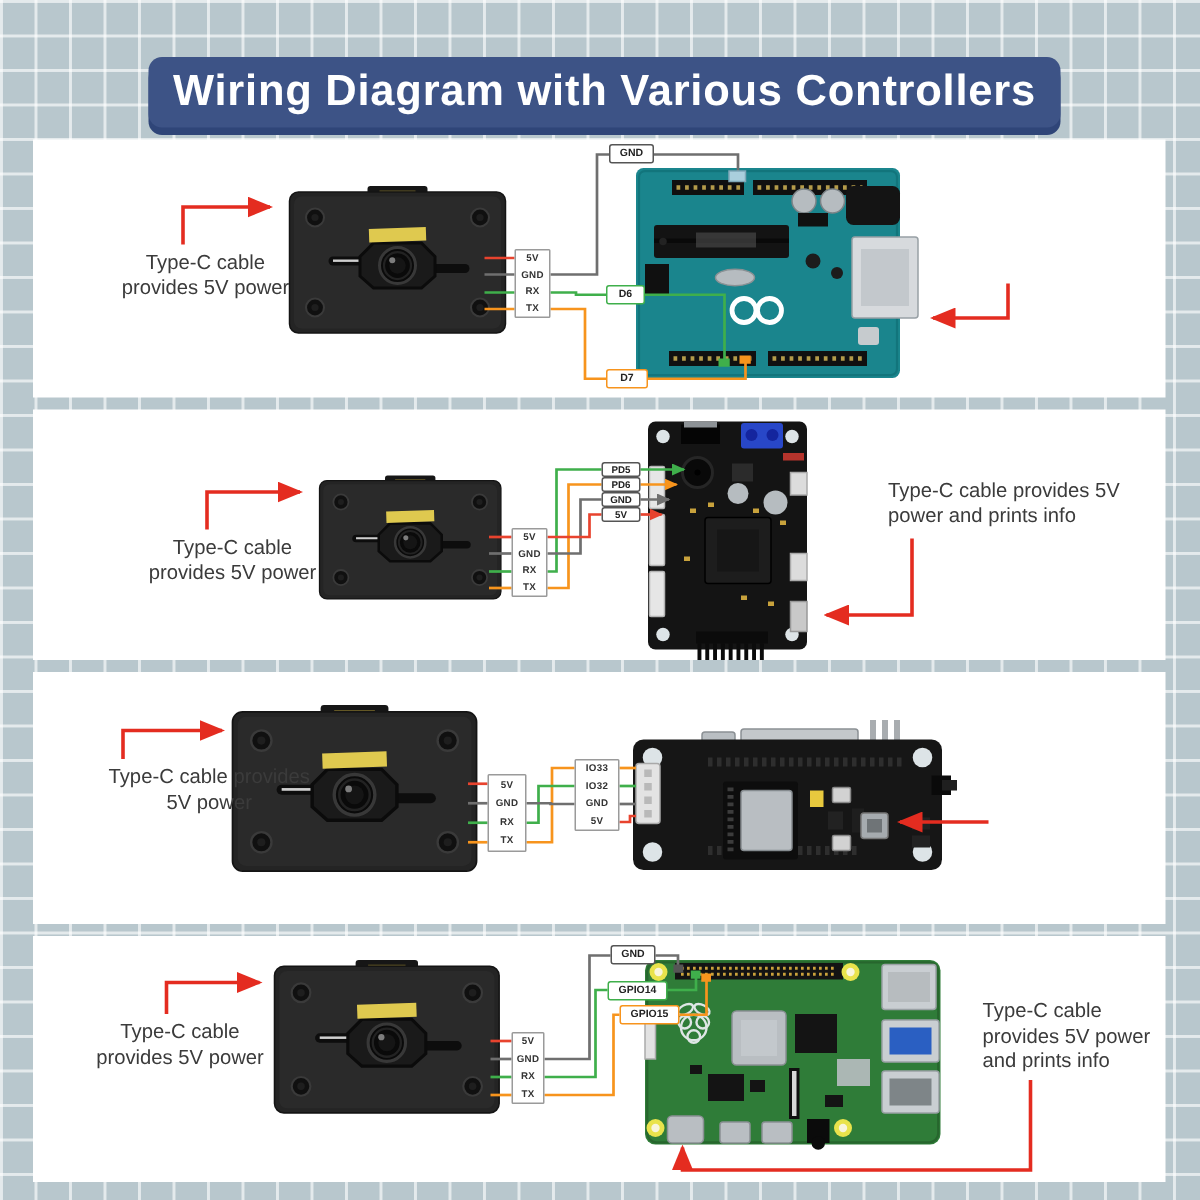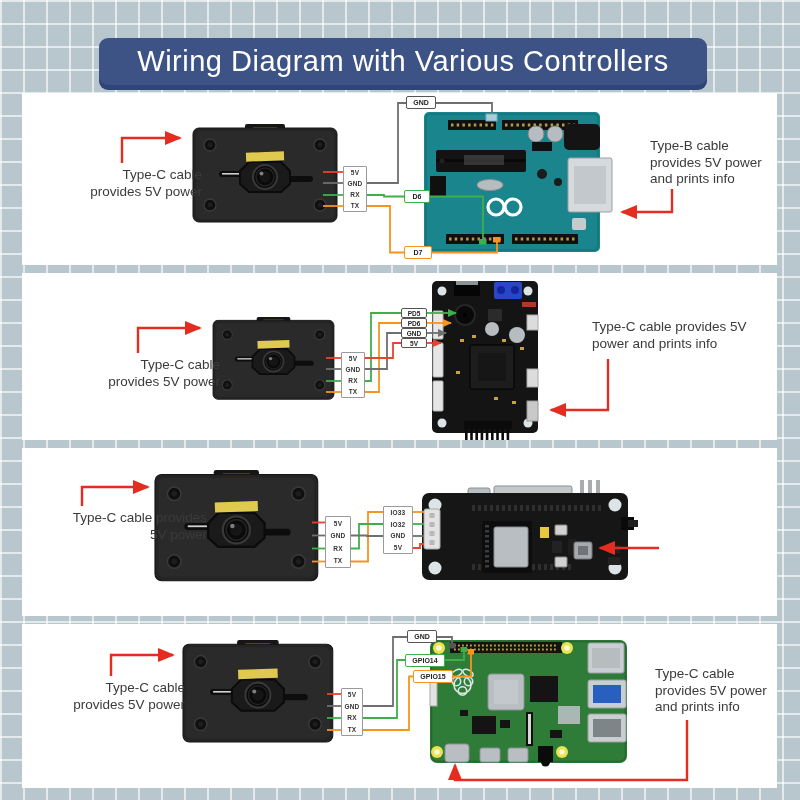--- a/index.html
+++ b/index.html
@@ -6,27 +6,27 @@
   .page{position:relative;width:800px;height:800px;overflow:hidden;
     background-color:#b8c7cd;
     background-image:
       linear-gradient(rgba(255,255,255,.62) 2px, transparent 2px),
       linear-gradient(90deg, rgba(255,255,255,.62) 2px, transparent 2px);
     background-size:23px 23px;
     font-family:"Liberation Sans",sans-serif;}
   .banner{position:absolute;left:99px;top:38px;width:608px;height:47px;
     background:#3d5386;border-radius:9px;box-shadow:0 5px 0 #2f4578;
     display:flex;align-items:center;justify-content:center;
-    color:#fff;font-size:29px;font-weight:normal;letter-spacing:.5px;}
+    color:#fff;font-size:29px;font-weight:bold;letter-spacing:.5px;}
   .panel{position:absolute;left:22px;width:755px;background:#ffffff;}
   .p1{top:93px;height:172px}.p2{top:273px;height:167px}
   .p3{top:448px;height:168px}.p4{top:624px;height:164px}
   .art{position:absolute;left:0;top:0;}
   .note{position:absolute;font-size:13.5px;color:#3b3b3b;line-height:1.24;}
-  .c{text-align:right;}
+  .c{text-align:center;}
   .pins{position:absolute;display:flex;flex-direction:column;background:#fff;
     border:1px solid #9a9a9a;border-radius:1px;box-sizing:border-box;}
   .pins span{flex:1;display:flex;align-items:center;justify-content:center;
     font-size:6.5px;font-weight:bold;color:#333;letter-spacing:.2px;}
   .wbox{position:absolute;background:#fff;border:1.4px solid #555;border-radius:2px;
     display:flex;align-items:center;justify-content:center;
     font-size:7px;font-weight:bold;color:#222;box-sizing:border-box;}
   .wbox.g{border-color:#3faf4b}.wbox.o{border-color:#f7941d}
   svg .w{fill:none;stroke-width:1.8px;}
   svg .wr{stroke:#e8432e}.wgy{stroke:#6f6f6f}.wg{stroke:#3faf4b}.wo{stroke:#f7941d}
@@ -140,21 +140,20 @@
         <rect x="457" y="146" width="7.5" height="5.5" fill="#3faf4b"></rect>
         <path class="w wo" d="M345,113 H368 V159.5 H382"></path>
         <path class="w wo" d="M410,159.5 H475 V148"></path>
         <rect x="471" y="144" width="7.5" height="5.5" fill="#f7941d"></rect>
       </g>
       <path class="ra" d="M100,70 V45 H158" marker-end="url(#mR)"></path>
       <path class="ra" d="M650,96 V119 H600" marker-end="url(#mR)"></path>
     </svg>
 
     <div class="note c" style="left:50px;top:74px;width:130px">Type-C cable provides 5V power</div>
-    <div class="note" style="left:628px;top:45px;width:125px">Type-B cable provides 5V power and prints info</div>
     <div class="pins" style="left:321px;top:73px;width:24px;height:46px">
       <span>5V</span>
       <span>GND</span>
       <span>RX</span>
       <span>TX</span>
     </div>
     <div class="wbox" style="left:384px;top:3px;width:30px;height:13px">GND</div>
     <div class="wbox g" style="left:382px;top:97px;width:26px;height:13px">D6</div>
     <div class="wbox o" style="left:382px;top:153px;width:28px;height:13px">D7</div>
   </div>

